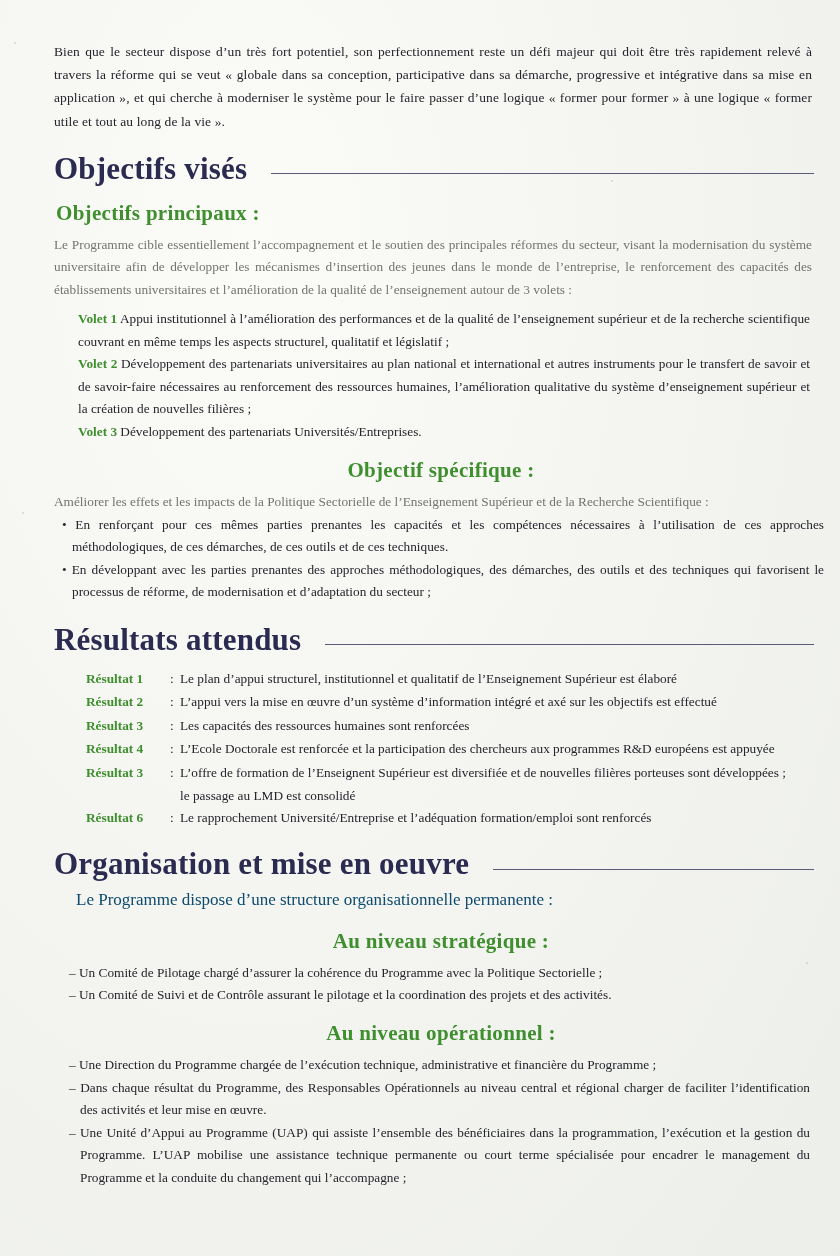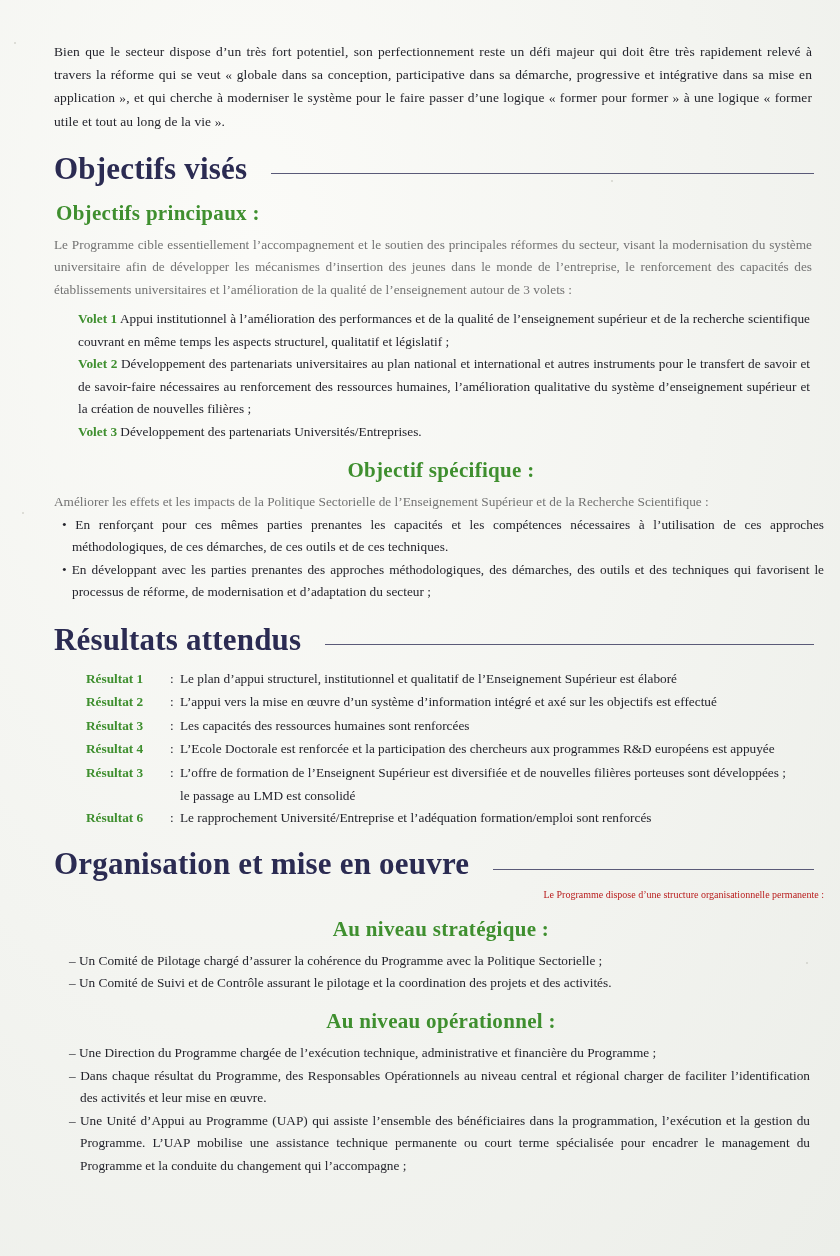--- a/index.html
+++ b/index.html
@@ -153,26 +153,25 @@
     color: #24242c;
     margin-left: 26px;
     text-indent: -11px;
     padding-right: 14px;
   }
   .dash-line::before {
     content: "\2013\00a0";
   }
 
   .org-note {
-    font-size: 10px;
-    line-height: 1.7;
-    color: #b91c1c;
+    font-size: 17px;
+    line-height: 1.7;
+    color: #0c4a6e;
     margin-left: 22px;
     margin-top: 2px;
-    text-align: right;
   }
 
   .spacer-sm { height: 6px; }
 
   
   .speck {
     position: absolute;
     background: #b9b9ae;
     opacity: .55;
     border-radius: 50%;

